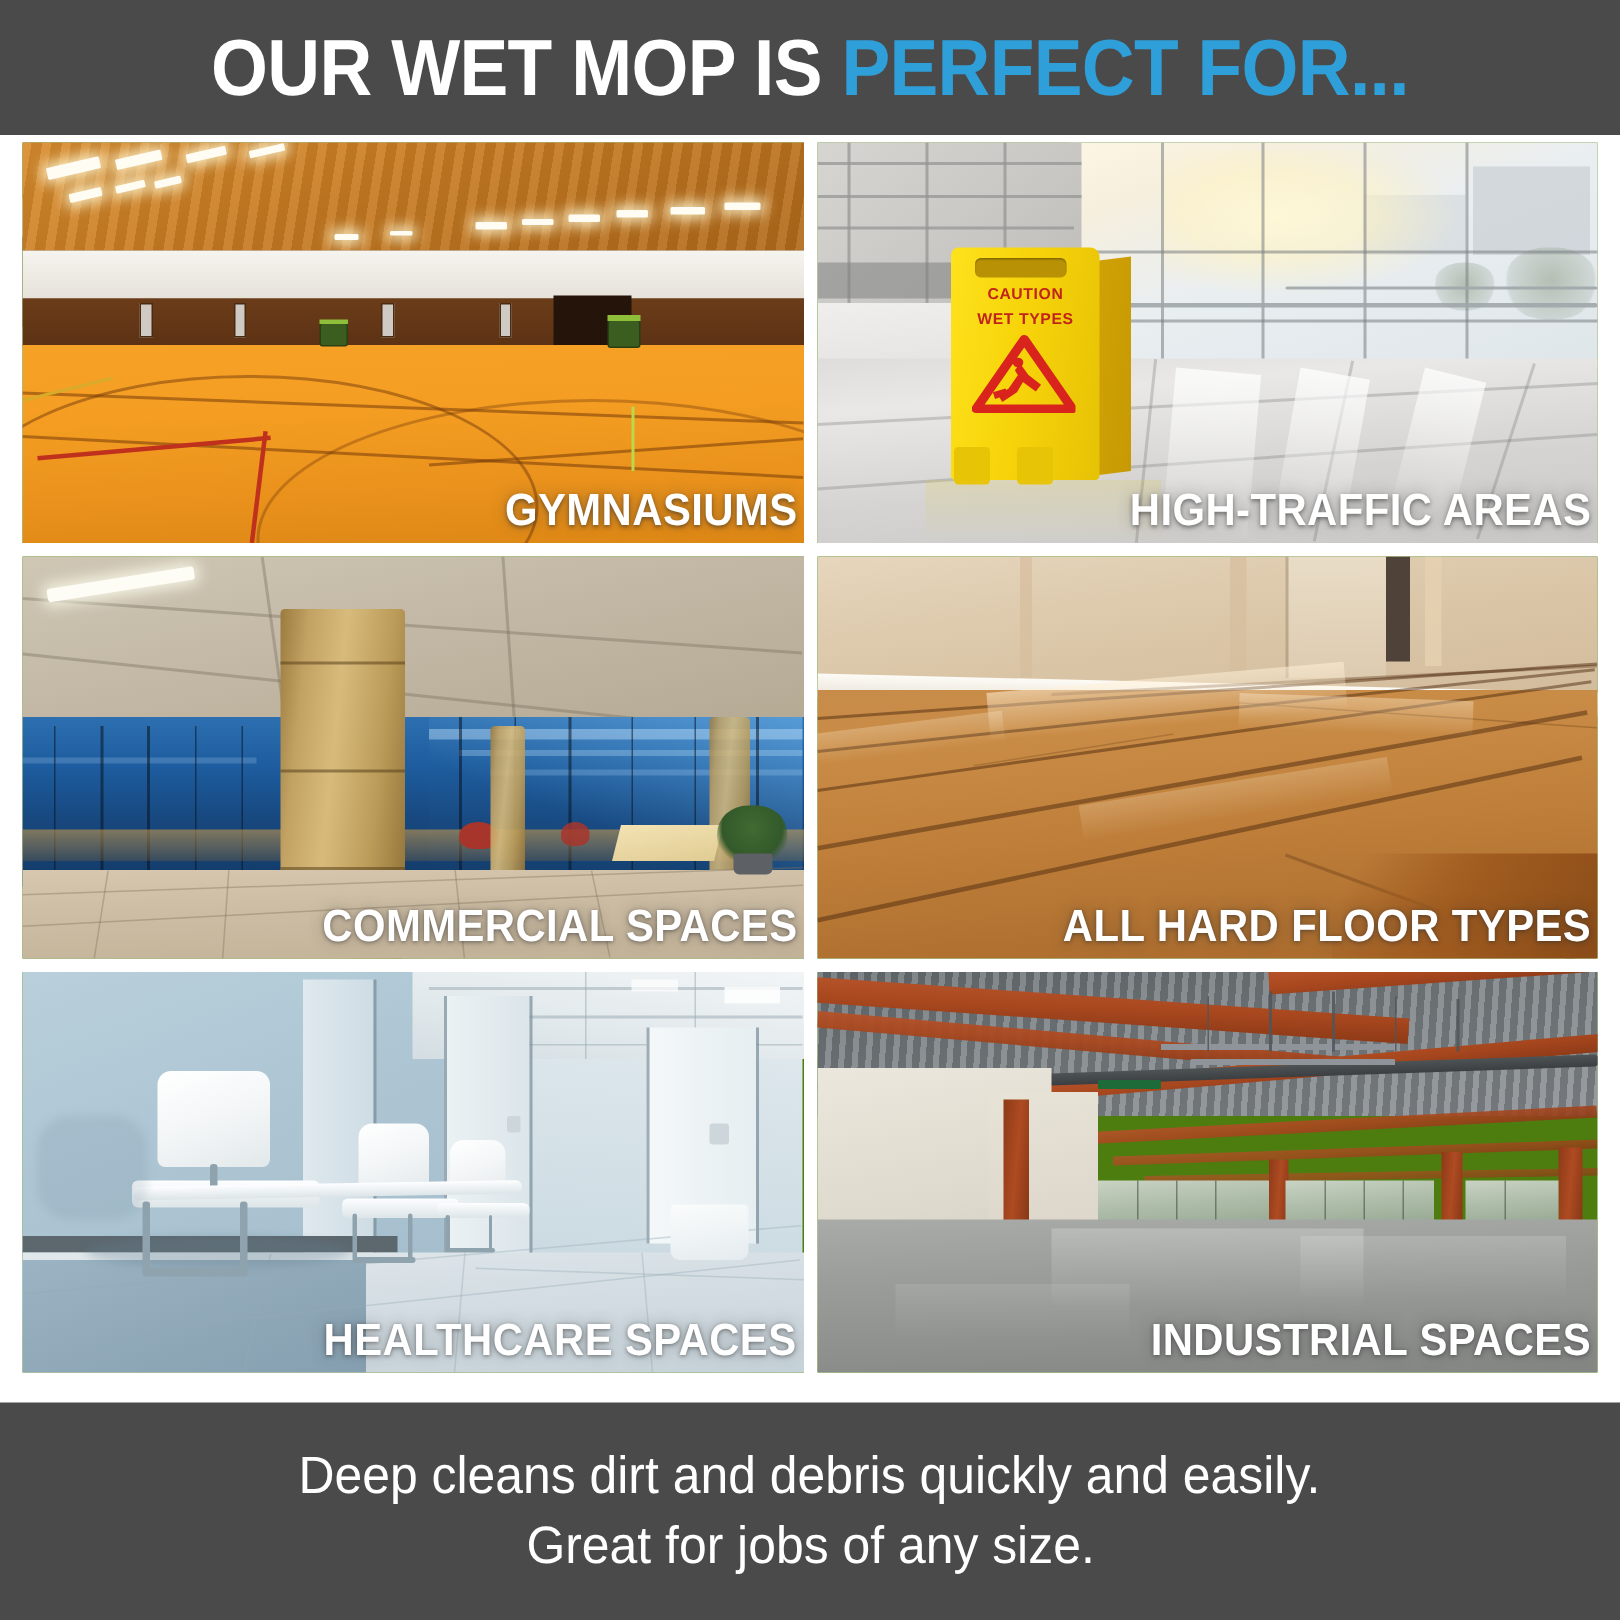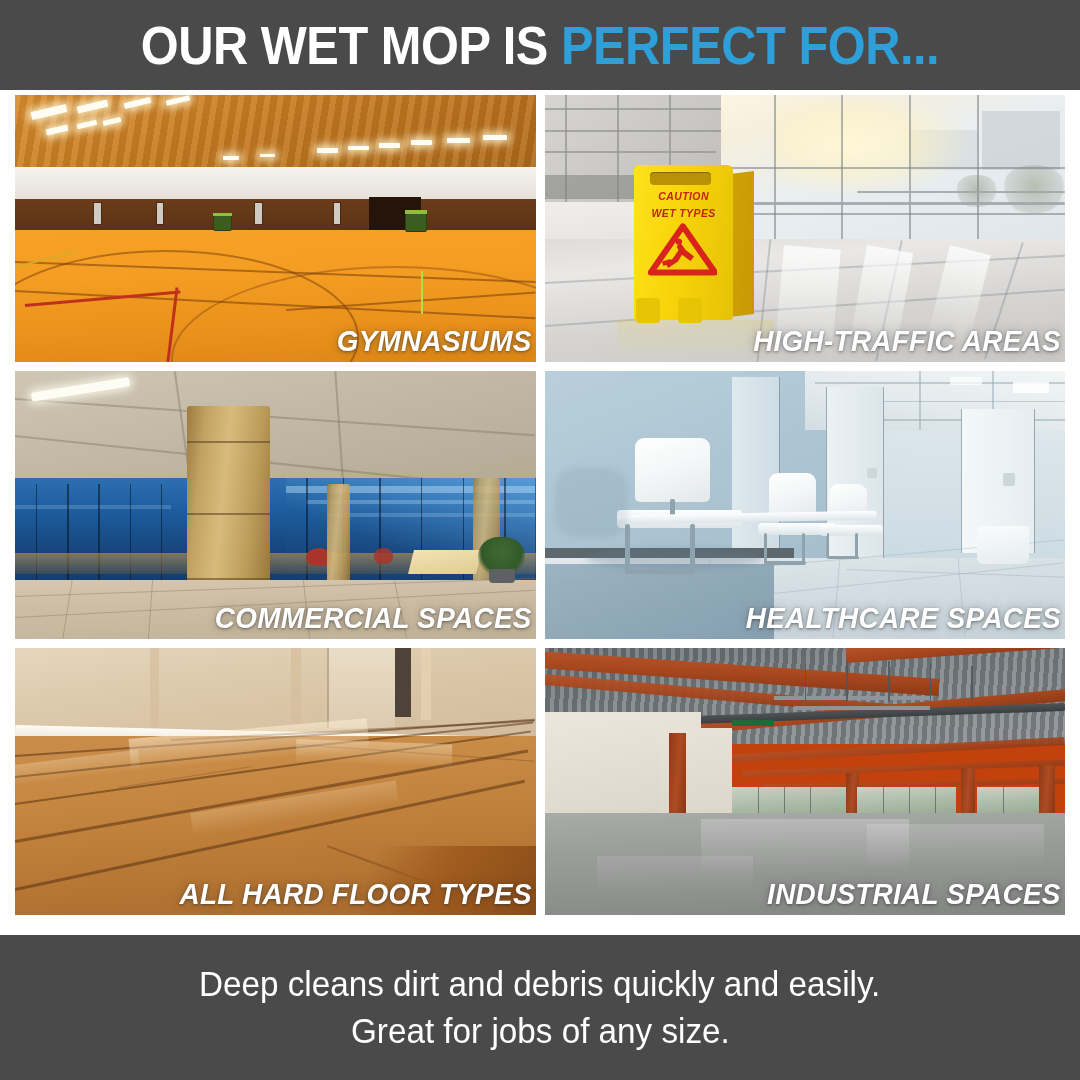--- a/index.html
+++ b/index.html
@@ -29,22 +29,21 @@
   .grid{
     position:absolute; left:15px; top:95px;
     width:1050px; height:820px;
     display:grid;
     grid-template-columns:1fr 1fr;
     grid-template-rows:1fr 1fr 1fr;
     gap:9px 9px;
   }
   .panel{
     position:relative; overflow:hidden;
-    background:#c2410c;
-    font-style:italic;
+    background:#4d7c0f;
   }
   .panel-art{ position:absolute; inset:0; }
   .caption{
     position:absolute; right:4px; bottom:6px;
     color:#ffffff; font-weight:bold;
     font-size:30px; letter-spacing:0.3px;
     line-height:1; white-space:nowrap;
     transform:scaleX(0.93); transform-origin:right bottom;
     text-shadow:0 1px 3px rgba(40,40,40,.55), 0 0 10px rgba(60,60,60,.35);
   }
@@ -501,20 +500,50 @@
       <div class="cm-tileline" style="left:0;  top:92%; width:100%; height:1.4px; transform:rotate(-3deg);"></div>
       <div class="cm-tileline" style="left:10%;top:78%; width:1.4px;height:22%; transform:rotate(9deg);"></div>
       <div class="cm-tileline" style="left:26%;top:78%; width:1.4px;height:22%; transform:rotate(4deg);"></div>
       <div class="cm-tileline" style="left:56%;top:78%; width:1.4px;height:22%; transform:rotate(-6deg);"></div>
       <div class="cm-tileline" style="left:74%;top:78%; width:1.4px;height:22%; transform:rotate(-12deg);"></div>
       <div class="cm-table"></div>
       <div class="cm-plant"></div>
       <div class="cm-plantpot"></div>
     </div>
     <div class="caption">COMMERCIAL SPACES</div>
+  </div>
+
+  <div class="panel">
+    <div class="panel-art">
+      <div class="hw-wall"></div>
+      <div class="hw-wallpanel" style="left:26%; top:0;  width:1.6%; height:30%;"></div>
+      <div class="hw-wallpanel" style="left:53%; top:0;  width:2.0%; height:29%;"></div>
+      <div class="hw-wallpanel" style="left:78%; top:0;  width:2.0%; height:27%; background:rgba(230,210,178,.8);"></div>
+      <div class="hw-door"></div>
+      <div class="hw-doordark"></div>
+      <div class="hw-base" style="transform:rotate(1.4deg);"></div>
+      <div class="hw-floor"></div>
+
+      <div class="hw-seam" style="left:0;  top:40%; width:100%; height:2px; transform:rotate(-4deg);"></div>
+      <div class="hw-seam" style="left:0;  top:48%; width:100%; height:2px; transform:rotate(-6deg);"></div>
+      <div class="hw-seam" style="left:0;  top:58%; width:100%; height:2.4px; transform:rotate(-8deg);"></div>
+      <div class="hw-seam" style="left:0;  top:72%; width:100%; height:2.6px; transform:rotate(-10deg);"></div>
+      <div class="hw-seam" style="left:0;  top:90%; width:100%; height:3px;   transform:rotate(-12deg);"></div>
+      <div class="hw-seam" style="left:30%;top:34%; width:70%;  height:1.6px; transform:rotate(-3deg); opacity:.7;"></div>
+      <div class="hw-seam" style="left:54%;top:36%; width:46%;  height:1.4px; transform:rotate(4deg); opacity:.55;"></div>
+      <div class="hw-seam" style="left:60%;top:74%; width:40%;  height:2px;  transform:rotate(20deg); opacity:.6;"></div>
+      <div class="hw-seam" style="left:20%;top:52%; width:26%;  height:1.4px;transform:rotate(-9deg); opacity:.45;"></div>
+
+      <div class="hw-shine" style="left:22%; top:34%; width:46%; height:12%; transform:rotate(-5deg);"></div>
+      <div class="hw-shine" style="left:54%; top:34%; width:30%; height:9%;  transform:rotate(2deg); opacity:.7;"></div>
+      <div class="hw-shine" style="left:0;   top:44%; width:24%; height:8%;  transform:rotate(-7deg); opacity:.5;"></div>
+      <div class="hw-shine" style="left:34%; top:62%; width:40%; height:9%;  transform:rotate(-9deg); opacity:.4;"></div>
+      <div class="hw-darkcorner"></div>
+    </div>
+    <div class="caption">ALL HARD FLOOR TYPES</div>
   </div>
 
   <div class="panel">
     <div class="panel-art">
       <div class="hc-wallR"></div>
       <div class="hc-wall"></div>
       <div class="hc-ceiling"></div>
       <div class="hc-ceilgrid" style="left:52%; top:4%;  width:48%; height:1.6px;"></div>
       <div class="hc-ceilgrid" style="left:56%; top:11%; width:44%; height:1.6px;"></div>
       <div class="hc-ceilgrid" style="left:60%; top:18%; width:40%; height:1.6px;"></div>
@@ -569,50 +598,20 @@
       </div>
       <div class="hc-chair-seat" style="left:14%; top:53%; width:50%; height:3.4%; transform:rotate(-1deg);"></div>
       <div class="hc-bin"></div>
       <div class="hc-shadow" style="left:2%;  top:36%; width:14%; height:26%; opacity:.5; border-radius:30%;"></div>
     </div>
     <div class="caption">HEALTHCARE SPACES</div>
   </div>
 
   <div class="panel">
     <div class="panel-art">
-      <div class="hw-wall"></div>
-      <div class="hw-wallpanel" style="left:26%; top:0;  width:1.6%; height:30%;"></div>
-      <div class="hw-wallpanel" style="left:53%; top:0;  width:2.0%; height:29%;"></div>
-      <div class="hw-wallpanel" style="left:78%; top:0;  width:2.0%; height:27%; background:rgba(230,210,178,.8);"></div>
-      <div class="hw-door"></div>
-      <div class="hw-doordark"></div>
-      <div class="hw-base" style="transform:rotate(1.4deg);"></div>
-      <div class="hw-floor"></div>
-
-      <div class="hw-seam" style="left:0;  top:40%; width:100%; height:2px; transform:rotate(-4deg);"></div>
-      <div class="hw-seam" style="left:0;  top:48%; width:100%; height:2px; transform:rotate(-6deg);"></div>
-      <div class="hw-seam" style="left:0;  top:58%; width:100%; height:2.4px; transform:rotate(-8deg);"></div>
-      <div class="hw-seam" style="left:0;  top:72%; width:100%; height:2.6px; transform:rotate(-10deg);"></div>
-      <div class="hw-seam" style="left:0;  top:90%; width:100%; height:3px;   transform:rotate(-12deg);"></div>
-      <div class="hw-seam" style="left:30%;top:34%; width:70%;  height:1.6px; transform:rotate(-3deg); opacity:.7;"></div>
-      <div class="hw-seam" style="left:54%;top:36%; width:46%;  height:1.4px; transform:rotate(4deg); opacity:.55;"></div>
-      <div class="hw-seam" style="left:60%;top:74%; width:40%;  height:2px;  transform:rotate(20deg); opacity:.6;"></div>
-      <div class="hw-seam" style="left:20%;top:52%; width:26%;  height:1.4px;transform:rotate(-9deg); opacity:.45;"></div>
-
-      <div class="hw-shine" style="left:22%; top:34%; width:46%; height:12%; transform:rotate(-5deg);"></div>
-      <div class="hw-shine" style="left:54%; top:34%; width:30%; height:9%;  transform:rotate(2deg); opacity:.7;"></div>
-      <div class="hw-shine" style="left:0;   top:44%; width:24%; height:8%;  transform:rotate(-7deg); opacity:.5;"></div>
-      <div class="hw-shine" style="left:34%; top:62%; width:40%; height:9%;  transform:rotate(-9deg); opacity:.4;"></div>
-      <div class="hw-darkcorner"></div>
-    </div>
-    <div class="caption">ALL HARD FLOOR TYPES</div>
-  </div>
-
-  <div class="panel">
-    <div class="panel-art">
       <div class="in-deck"></div>
       <div class="in-deckrib" style="left:0; top:0; width:100%; height:36%;"></div>
 
       <div class="in-beam" style="left:-4%; top:1%;  width:80%;  height:6.5%; transform:rotate(4deg);"></div>
       <div class="in-beam" style="left:58%; top:0;   width:50%;  height:5.5%; transform:rotate(-4deg);"></div>
       <div class="in-beam" style="left:0;   top:10%; width:68%;  height:4.0%; transform:rotate(5deg); opacity:.95;"></div>
       <div class="in-beam" style="left:26%; top:28%; width:78%;  height:4.5%; transform:rotate(-5deg);"></div>
       <div class="in-beam" style="left:34%; top:40%; width:66%;  height:3.0%; transform:rotate(-3deg); opacity:.9;"></div>
       <div class="in-beam" style="left:38%; top:46%; width:62%;  height:2.4%; transform:rotate(-2deg); opacity:.8;"></div>
       <div class="in-beam" style="left:42%; top:51%; width:58%;  height:1.8%; transform:rotate(-1deg); opacity:.7;"></div>

